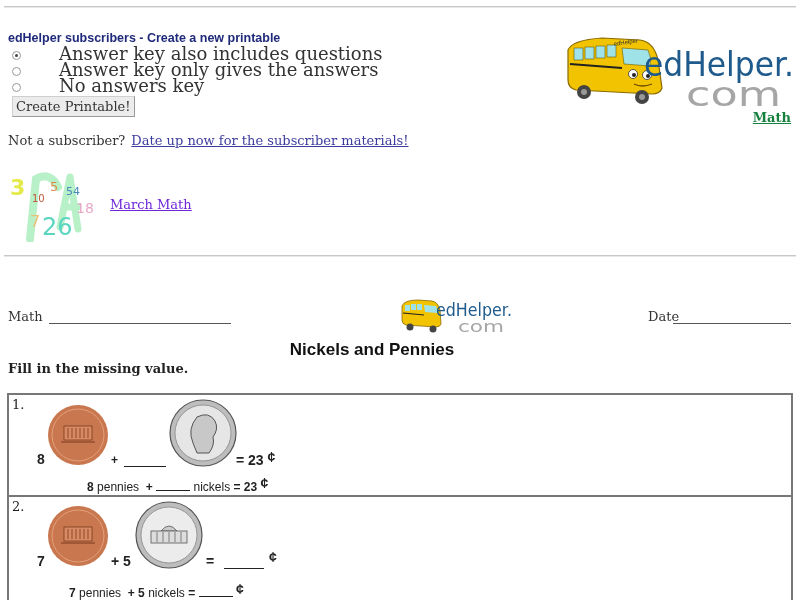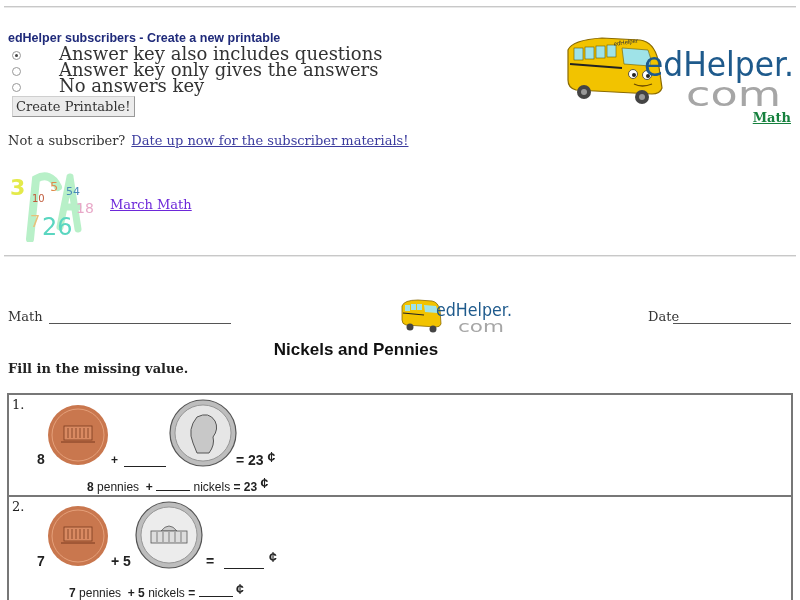--- a/index.html
+++ b/index.html
@@ -55,21 +55,21 @@
   .march-link {
     position: absolute; left: 110px; top: 197px; font-size: 13px;
     color: #6d28d9; text-decoration: underline;
   }
   .name-label { position: absolute; left: 8px; top: 309px; font-size: 13px; color: #333; }
   .name-line { position: absolute; left: 49px; top: 323px; width: 182px; border-bottom: 1px solid #555; }
   .date-label { position: absolute; left: 639px; top: 309px; font-size: 13px; color: #333; margin-left: 9px; }
   .date-line { position: absolute; left: 673px; top: 323px; width: 118px; border-bottom: 1px solid #555; }
   .small-logo { position: absolute; left: 400px; top: 296px; width: 120px; height: 40px; }
   .ws-title {
-    position: absolute; left: 0; width: 712px; top: 340px; text-align: center;
+    position: absolute; left: 16px; width: 712px; top: 340px; text-align: center;
     font-family: "Liberation Sans", sans-serif; font-weight: bold; font-size: 17px; color: #111;
   }
   .instructions {
     position: absolute; left: 8px; top: 361px; font-weight: bold; font-size: 13px; color: #222;
   }
   .problem-box {
     position: absolute; left: 7px; width: 786px;
     border: 2px solid #777;
   }
   .p-num { position: absolute; left: 3px; top: 2px; font-size: 13px; color: #222; }

